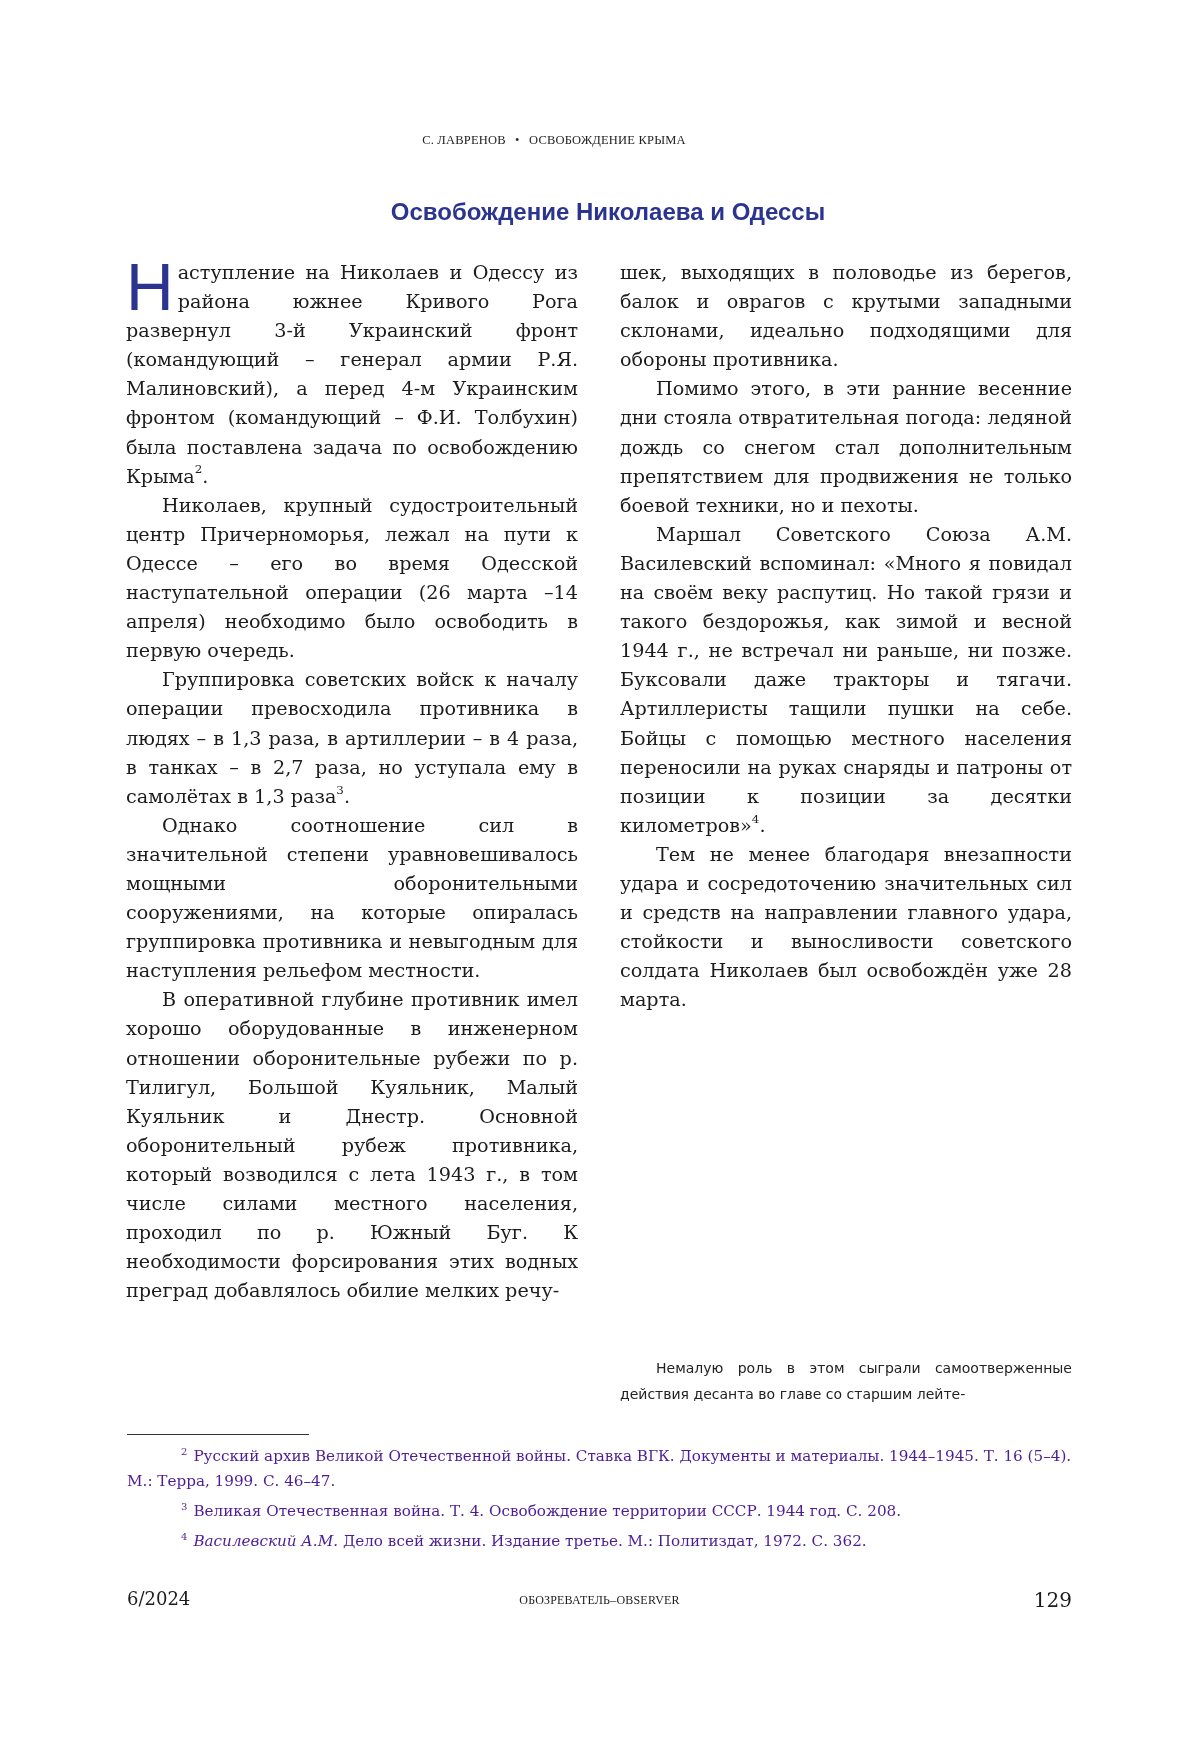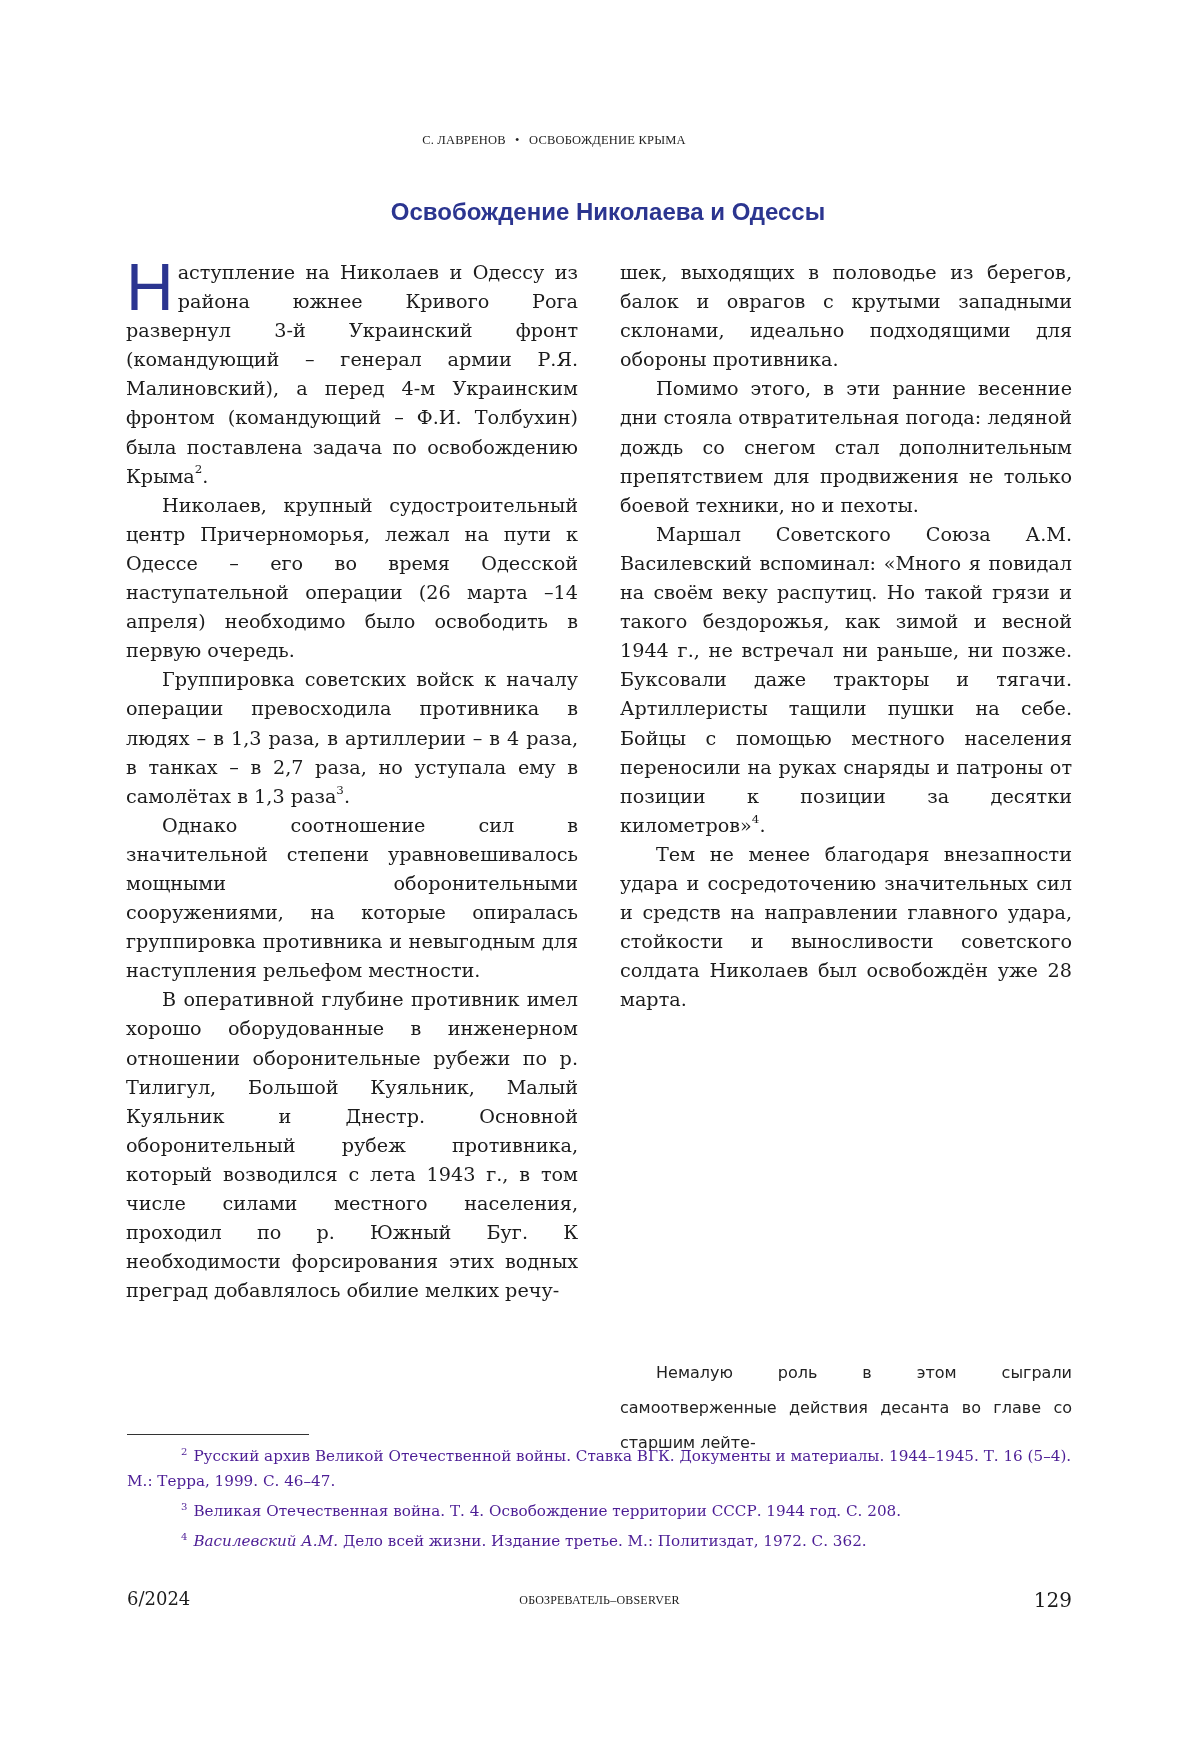--- a/index.html
+++ b/index.html
@@ -24,21 +24,21 @@
   .col p { margin: 0; text-indent: 36px; hyphens: manual; }
   .col p.first { text-indent: 0; }
   .col p.cont { text-indent: 0; }
   .dropcap {
     float: left; font-family: "Liberation Sans", sans-serif; font-size: 66px; line-height: 52px;
     color: #2b3590; margin: 3px 4px 0 0; font-weight: normal;
   }
   sup { font-size: 0.62em; line-height: 0; position: relative; top: -0.15em; vertical-align: super; }
   .sidebar-text {
     position: absolute; top: 1355px; left: 620px; width: 452px;
-    font-family: "DejaVu Sans", sans-serif; font-size: 16px; line-height: 35px; color: #222;
+    font-family: "DejaVu Sans", sans-serif; font-size: 14px; line-height: 26px; color: #222;
     text-align: justify;
   }
   .sidebar-text p { margin: 0; text-indent: 36px; }
   .fn-rule {
     position: absolute; top: 1434px; left: 127px; width: 182px; height: 0;
     border-top: 1px solid #333;
   }
   .footnotes {
     position: absolute; top: 1444px; left: 127px; width: 945px;
     font-family: "DejaVu Serif", serif; font-size: 15.2px; line-height: 25px; color: #4c1d95;

